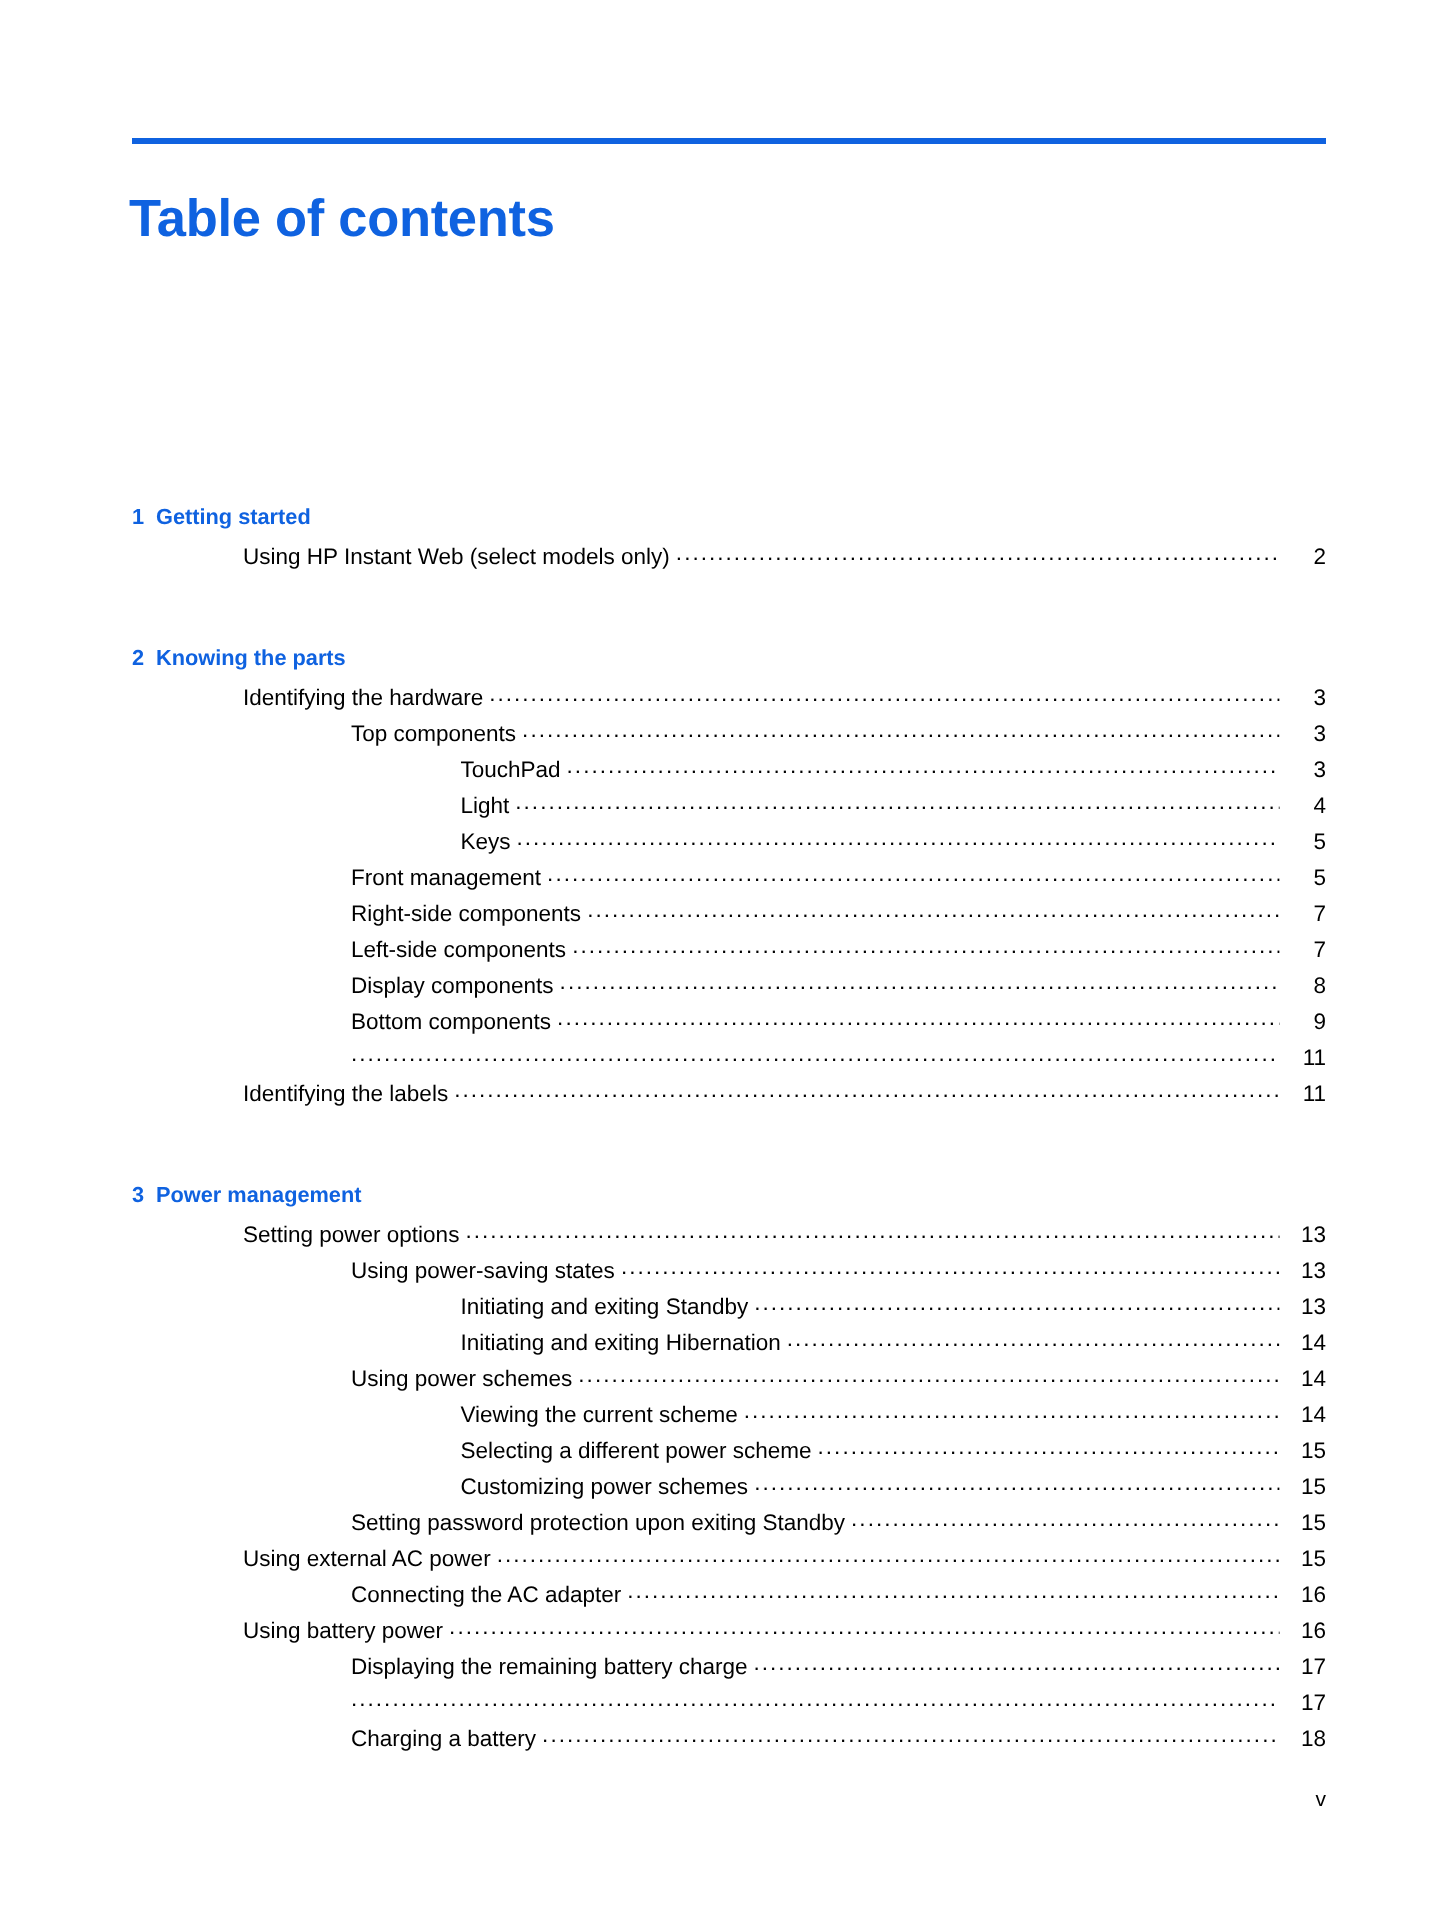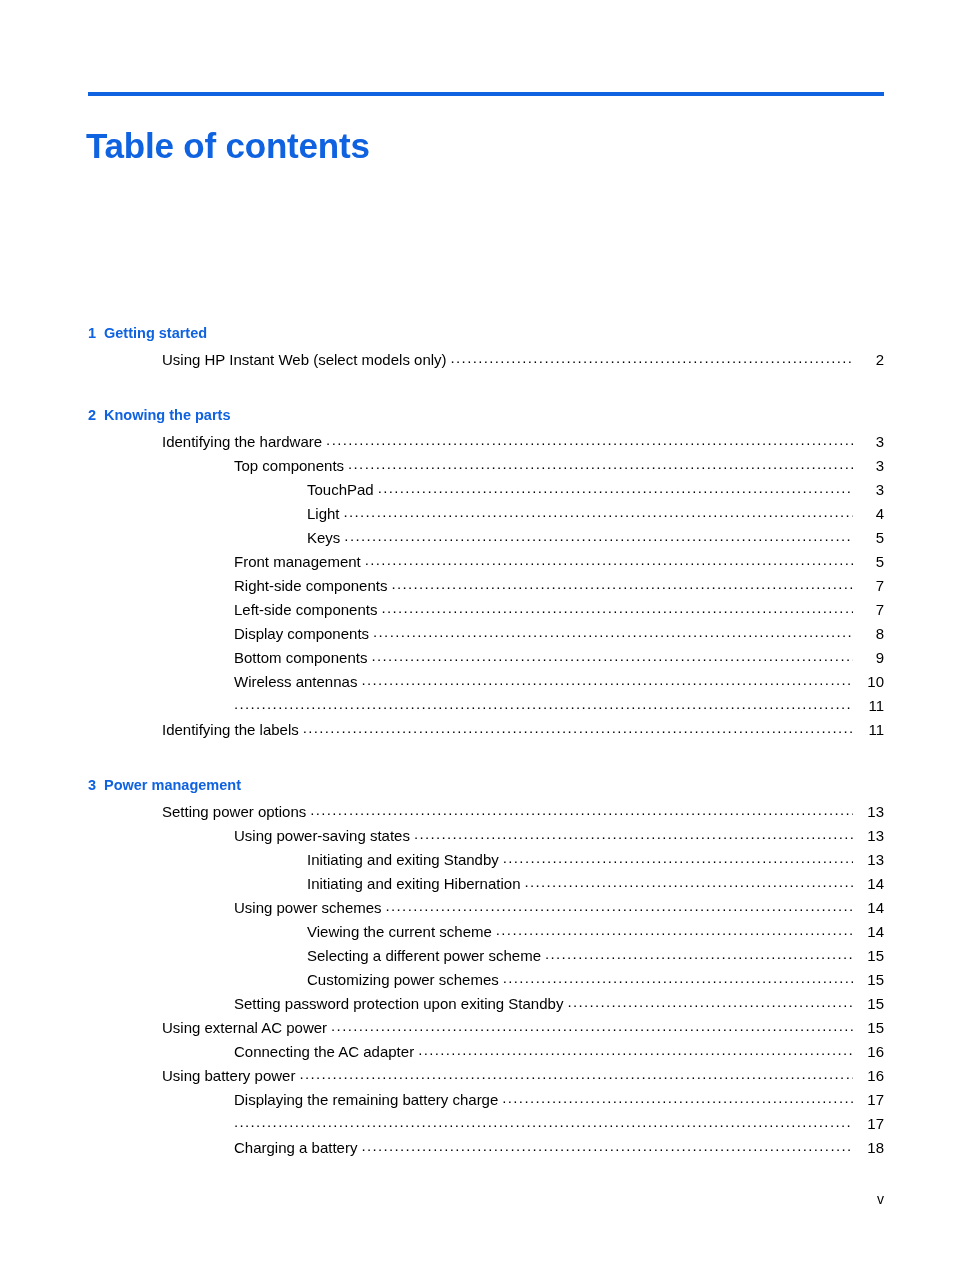--- a/index.html
+++ b/index.html
@@ -69,20 +69,21 @@
     line-height: 22px;
     margin-bottom: 4px;
     white-space: nowrap;
   }
   .chapter-num {
     width: 16px;
     flex: 0 0 auto;
   }
   .chapter-title {
     flex: 0 0 auto;
+    margin-top: 12px;
   }
 
   .entry {
     display: flex;
     align-items: baseline;
     font-size: 15px;
     line-height: 24px;
     height: 24px;
     color: #000000;
     white-space: nowrap;
@@ -204,25 +205,20 @@
           <span class="label">Display components</span>
           <span class="leader"></span>
           <span class="pageno">8</span>
         </div>
         <div class="entry lvl2">
           <span class="label">Bottom components</span>
           <span class="leader"></span>
           <span class="pageno">9</span>
         </div>
         <div class="entry lvl2">
-          <span class="label">Wireless antennas</span>
-          <span class="leader"></span>
-          <span class="pageno">10</span>
-        </div>
-        <div class="entry lvl2">
           <span class="leader"></span>
           <span class="pageno">11</span>
         </div>
         <div class="entry lvl1">
           <span class="label">Identifying the labels</span>
           <span class="leader"></span>
           <span class="pageno">11</span>
         </div>
       </div>
       <div class="chapter">

